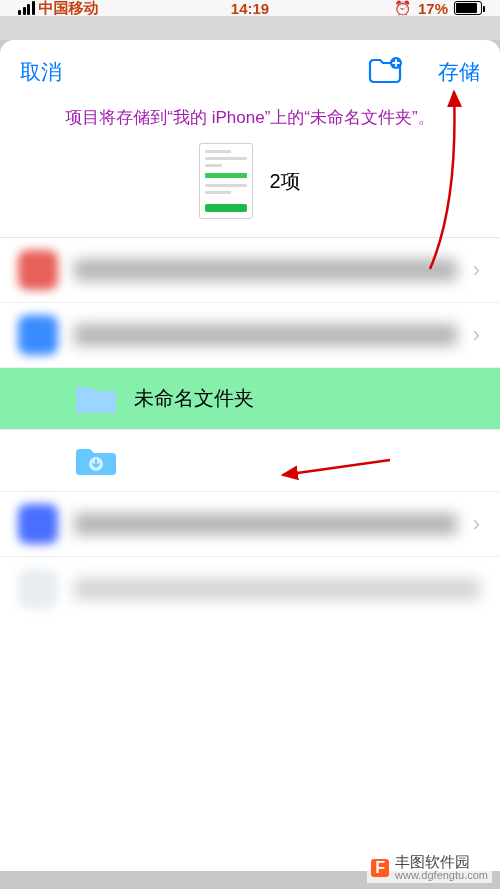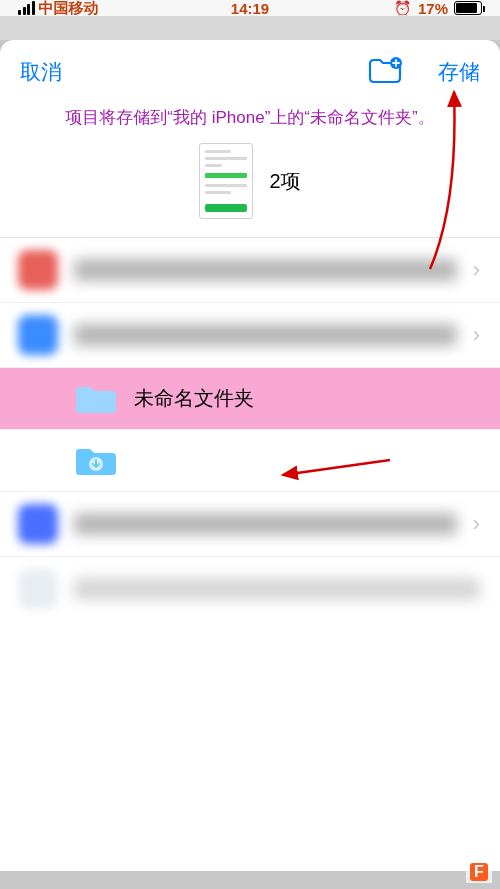--- a/index.html
+++ b/index.html
@@ -103,21 +103,21 @@
 .list-item {
   display: flex;
   align-items: center;
   padding: 12px 20px 12px 18px;
   min-height: 62px;
   position: relative;
   gap: 16px;
   border-bottom: 1px solid #f0f0f0;
 }
 .list-item.indent { padding-left: 74px; }
-.list-item.selected { background: #f9a8d4; }
+.list-item.selected { background: #86efac; }
 .item-icon {
   width: 40px; height: 40px; border-radius: 9px; flex-shrink: 0;
   display: flex; align-items: center; justify-content: center;
 }
 .item-icon.phone {
   background: #e6e6e6;
   border-radius: 9px;
 }
 .phone-shape {
   width: 18px; height: 30px; border: 2px solid #555; border-radius: 4px;
@@ -269,13 +269,17 @@
   <defs>
       <marker id="ah2" markerWidth="8" markerHeight="8" refX="6" refY="3" orient="auto">
         <path d="M0,0 L7,3 L0,6 Z" fill="#d40000"></path>
       </marker>
     </defs>
   <path d="M115 5 L8 20" stroke="#d40000" stroke-width="2.5" fill="none" marker-end="url(#ah2)"></path>
 </svg>
 
 <div class="watermark">
   <div class="logo">F</div>
+  <div>
+    <span class="main">丰图软件园</span>
+    <span class="sub">www.dgfengtu.com</span>
+  </div>
 </div>
 
 </body></html>

